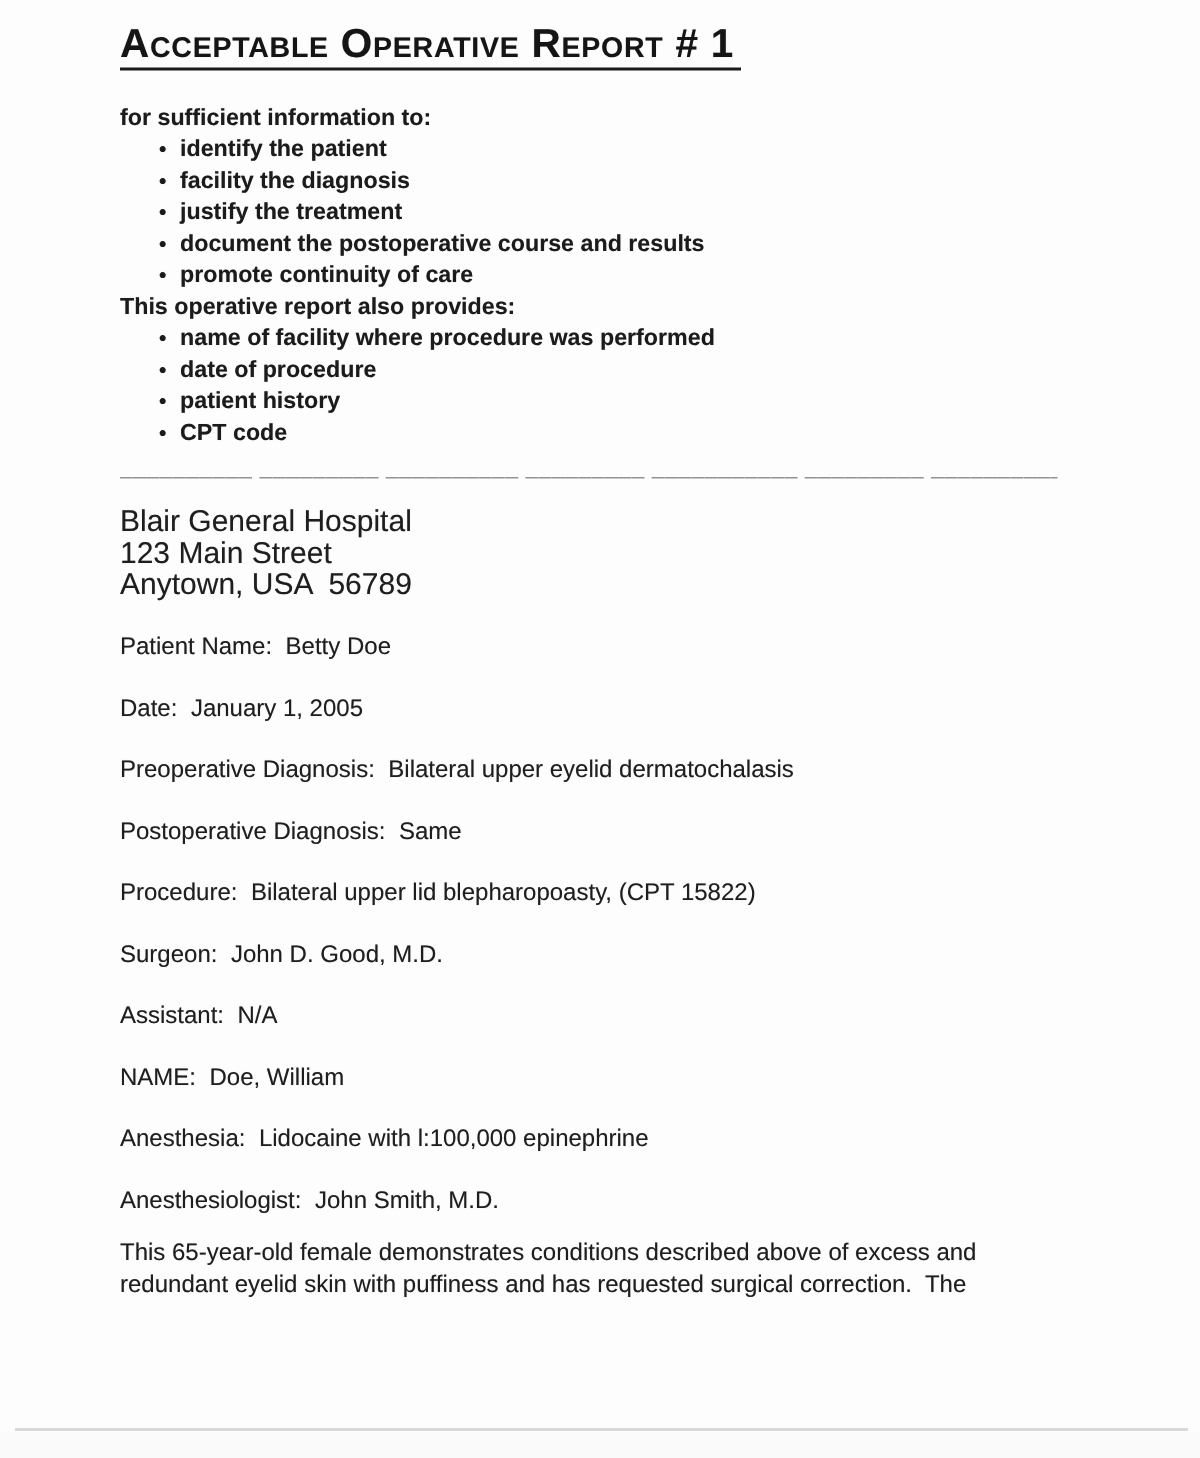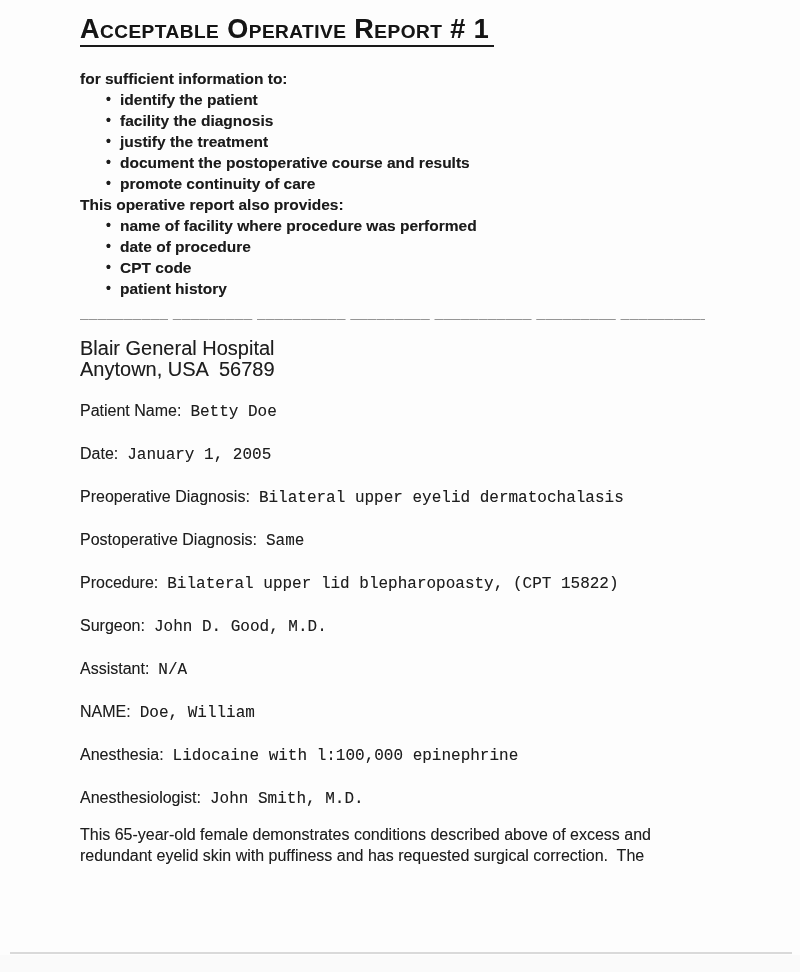--- a/index.html
+++ b/index.html
@@ -64,21 +64,21 @@
   }
 
   
   .facility {
     margin-top: 16px;
     font-size: 20px;
     line-height: 21px;
   }
   .fields { font-size: 16px; }
   .field-row { margin-top: 20px; line-height: 21px; }
-  .field-row .val { margin-left: 9px; white-space: pre-wrap; font-family: Liberation Mono, monospace; }
+  .field-row .val { margin-left: 9px; white-space: pre-wrap; }
 
   .body-paragraph {
     margin-top: 14px;
     font-size: 16px;
     line-height: 21px;
   }
 
   .bottom-rule {
     position: absolute;
     left: 10px;
@@ -108,29 +108,30 @@
         <li>identify the patient</li>
         <li>facility the diagnosis</li>
         <li>justify the treatment</li>
         <li>document the postoperative course and results</li>
         <li>promote continuity of care</li>
       </ul>
       <div class="line">This operative report also provides:</div>
       <ul class="bullets">
         <li>name of facility where procedure was performed</li>
         <li>date of procedure</li>
+        <li>patient history</li>
         <li>CPT code</li>
-        <li>patient history</li>
       </ul>
     </div>
 
     <div class="separator">__________ _________ __________ _________ ___________ _________ __________ _________ ____</div>
 
     <div class="facility">
       <div class="line">Blair General Hospital</div>
+      <div class="line">123 Main Street</div>
       <div class="line">Anytown, USA  56789</div>
     </div>
 
     <div class="fields">
       <div class="field-row">
         <span class="lbl">Patient Name:</span><span class="val">Betty Doe</span>
       </div>
       <div class="field-row">
         <span class="lbl">Date:</span><span class="val">January 1, 2005</span>
       </div>

